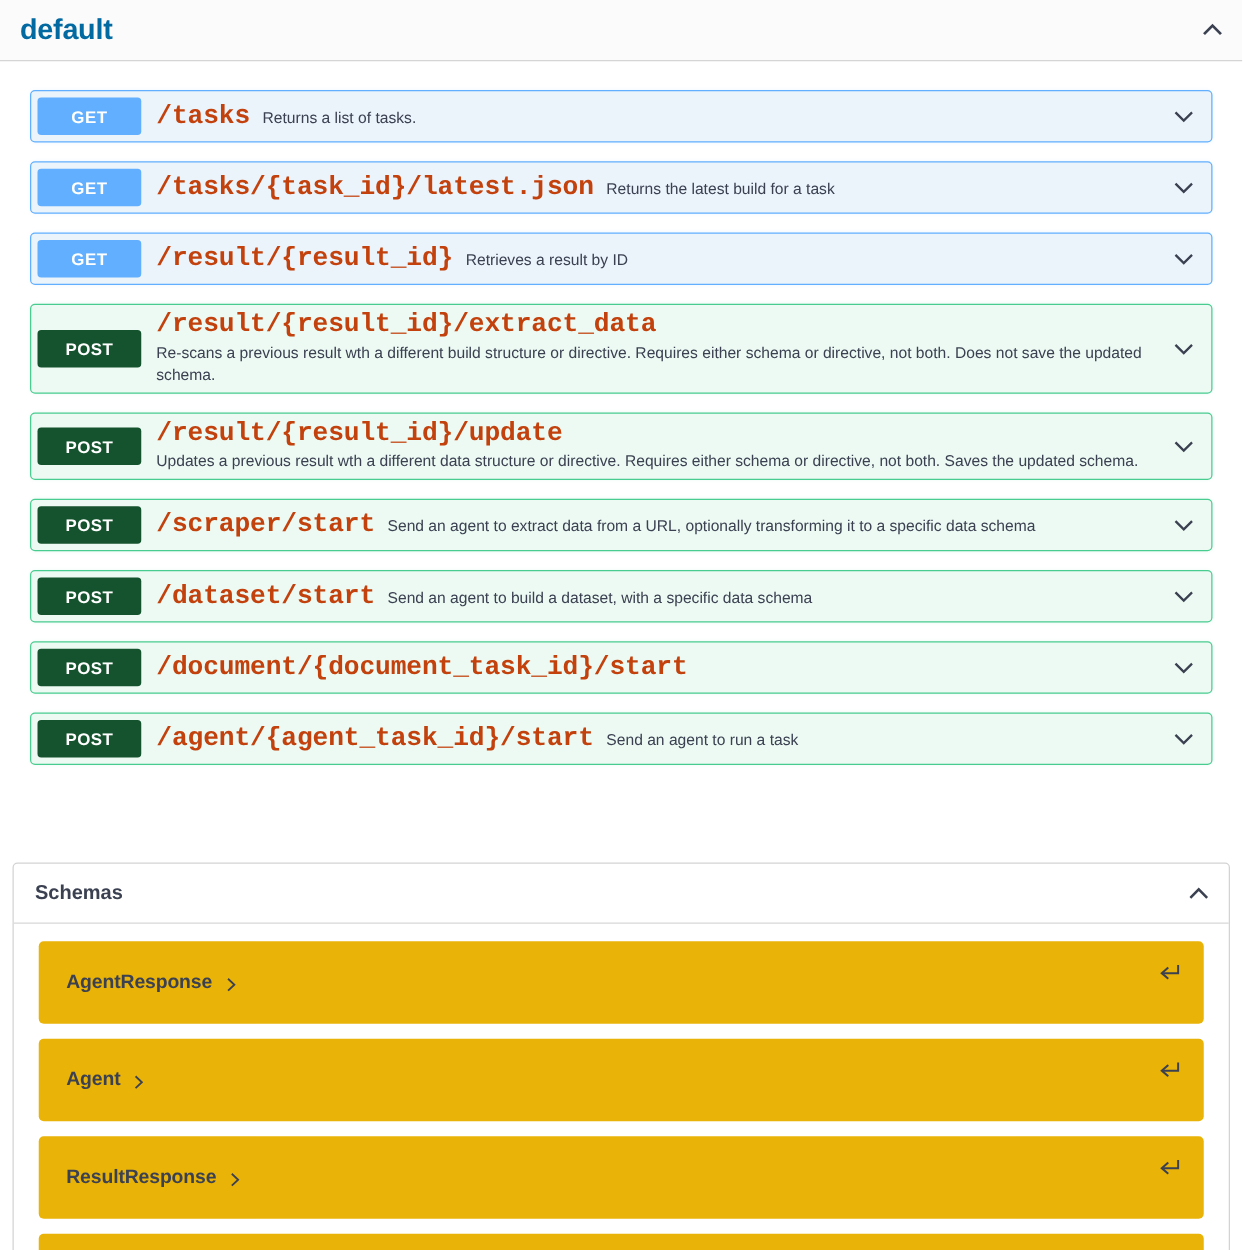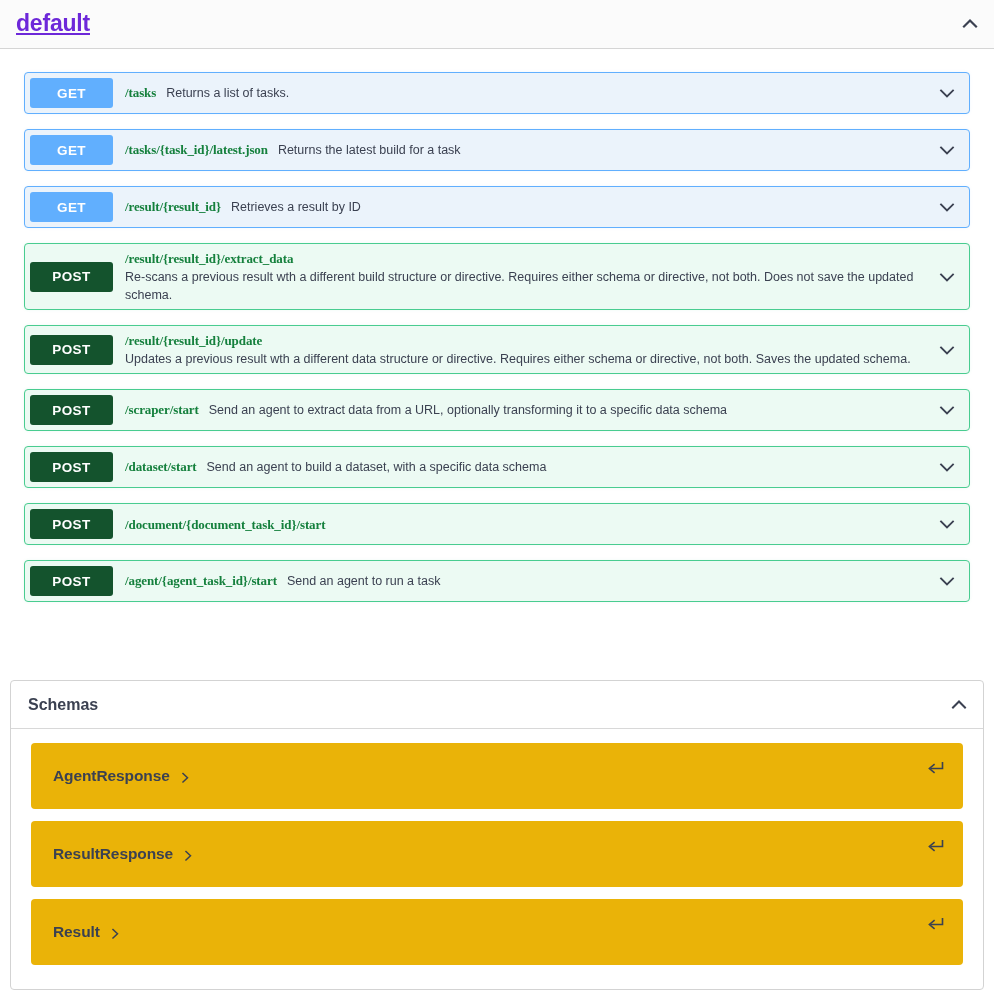--- a/index.html
+++ b/index.html
@@ -24,26 +24,25 @@
     display: flex;
     align-items: center;
     padding: 0 14px 0 16px;
     cursor: pointer;
     background: #fbfbfb;
     border-bottom: 1px solid #d5d5d5;
   }
   .tag-title {
     font-size: 23px;
     font-weight: bold;
-    color: #6d28d9;
+    color: #0369a1;
     letter-spacing: -0.2px;
     flex: 1;
     line-height: 1;
     padding-bottom: 2px;
-    text-decoration: underline;
   }
   .chev {
     width: 20px;
     height: 20px;
     flex: 0 0 20px;
     display: flex;
     align-items: center;
     justify-content: center;
   }
   .chev svg { display: block; }
@@ -92,24 +91,24 @@
     flex: 1 1 auto;
     min-width: 0;
     padding: 0 10px 0 12px;
     display: flex;
     flex-wrap: wrap;
     align-items: baseline;
     row-gap: 1px;
   }
   .op-body.stacked { display: block; }
   .op-path {
-    font-family: Liberation Serif, serif;
-    font-size: 13px;
-    font-weight: bold;
-    color: #15803d;
+    font-family: Liberation Mono, monospace;
+    font-size: 21px;
+    font-weight: bold;
+    color: #c2410c;
     letter-spacing: -0.1px;
     white-space: nowrap;
   }
   .op-summary {
     font-size: 12.5px;
     color: #3b4151;
     padding-left: 10px;
     line-height: 1.45;
   }
   .op-body.stacked .op-summary {
@@ -318,20 +317,34 @@
             </svg>
           </span>
           <span class="model-return">
             <svg width="17" height="15" viewBox="0 0 17 15" aria-hidden="true">
               <path d="M15.5 2 L15.5 8.5 L3.5 8.5" fill="none" stroke="#3b4151" stroke-width="1.6" stroke-linecap="butt" stroke-linejoin="miter"></path>
               <polyline points="7,4.6 2.4,8.5 7,12.4" fill="none" stroke="#3b4151" stroke-width="1.6" stroke-linecap="square" stroke-linejoin="miter"></polyline>
             </svg>
           </span>
         </div>
         <div class="model-box">
+          <span class="model-name">Agent</span>
+          <span class="model-caret">
+            <svg width="13" height="13" viewBox="0 0 13 13" aria-hidden="true">
+              <polyline points="4,2.5 8.5,6.8 4,11" fill="none" stroke="#3b4151" stroke-width="1.5" stroke-linecap="square" stroke-linejoin="miter"></polyline>
+            </svg>
+          </span>
+          <span class="model-return">
+            <svg width="17" height="15" viewBox="0 0 17 15" aria-hidden="true">
+              <path d="M15.5 2 L15.5 8.5 L3.5 8.5" fill="none" stroke="#3b4151" stroke-width="1.6" stroke-linecap="butt" stroke-linejoin="miter"></path>
+              <polyline points="7,4.6 2.4,8.5 7,12.4" fill="none" stroke="#3b4151" stroke-width="1.6" stroke-linecap="square" stroke-linejoin="miter"></polyline>
+            </svg>
+          </span>
+        </div>
+        <div class="model-box">
           <span class="model-name">ResultResponse</span>
           <span class="model-caret">
             <svg width="13" height="13" viewBox="0 0 13 13" aria-hidden="true">
               <polyline points="4,2.5 8.5,6.8 4,11" fill="none" stroke="#3b4151" stroke-width="1.5" stroke-linecap="square" stroke-linejoin="miter"></polyline>
             </svg>
           </span>
           <span class="model-return">
             <svg width="17" height="15" viewBox="0 0 17 15" aria-hidden="true">
               <path d="M15.5 2 L15.5 8.5 L3.5 8.5" fill="none" stroke="#3b4151" stroke-width="1.6" stroke-linecap="butt" stroke-linejoin="miter"></path>
               <polyline points="7,4.6 2.4,8.5 7,12.4" fill="none" stroke="#3b4151" stroke-width="1.6" stroke-linecap="square" stroke-linejoin="miter"></polyline>

